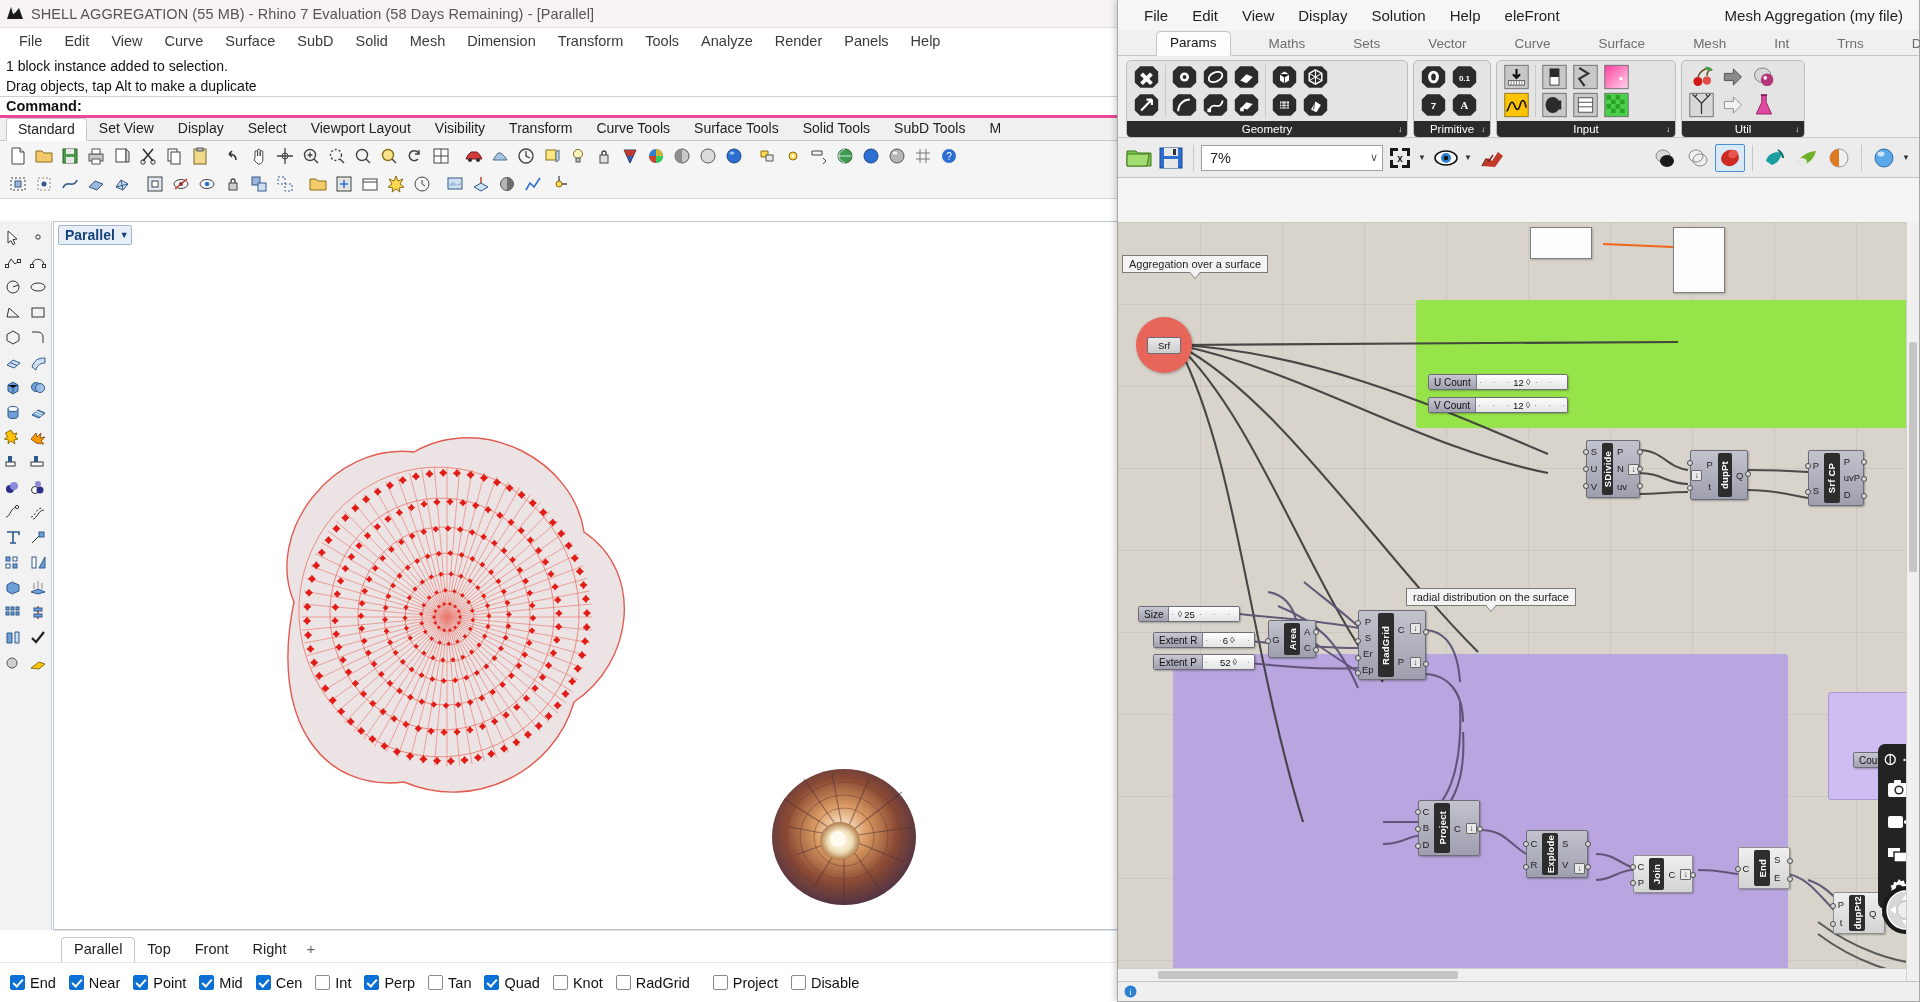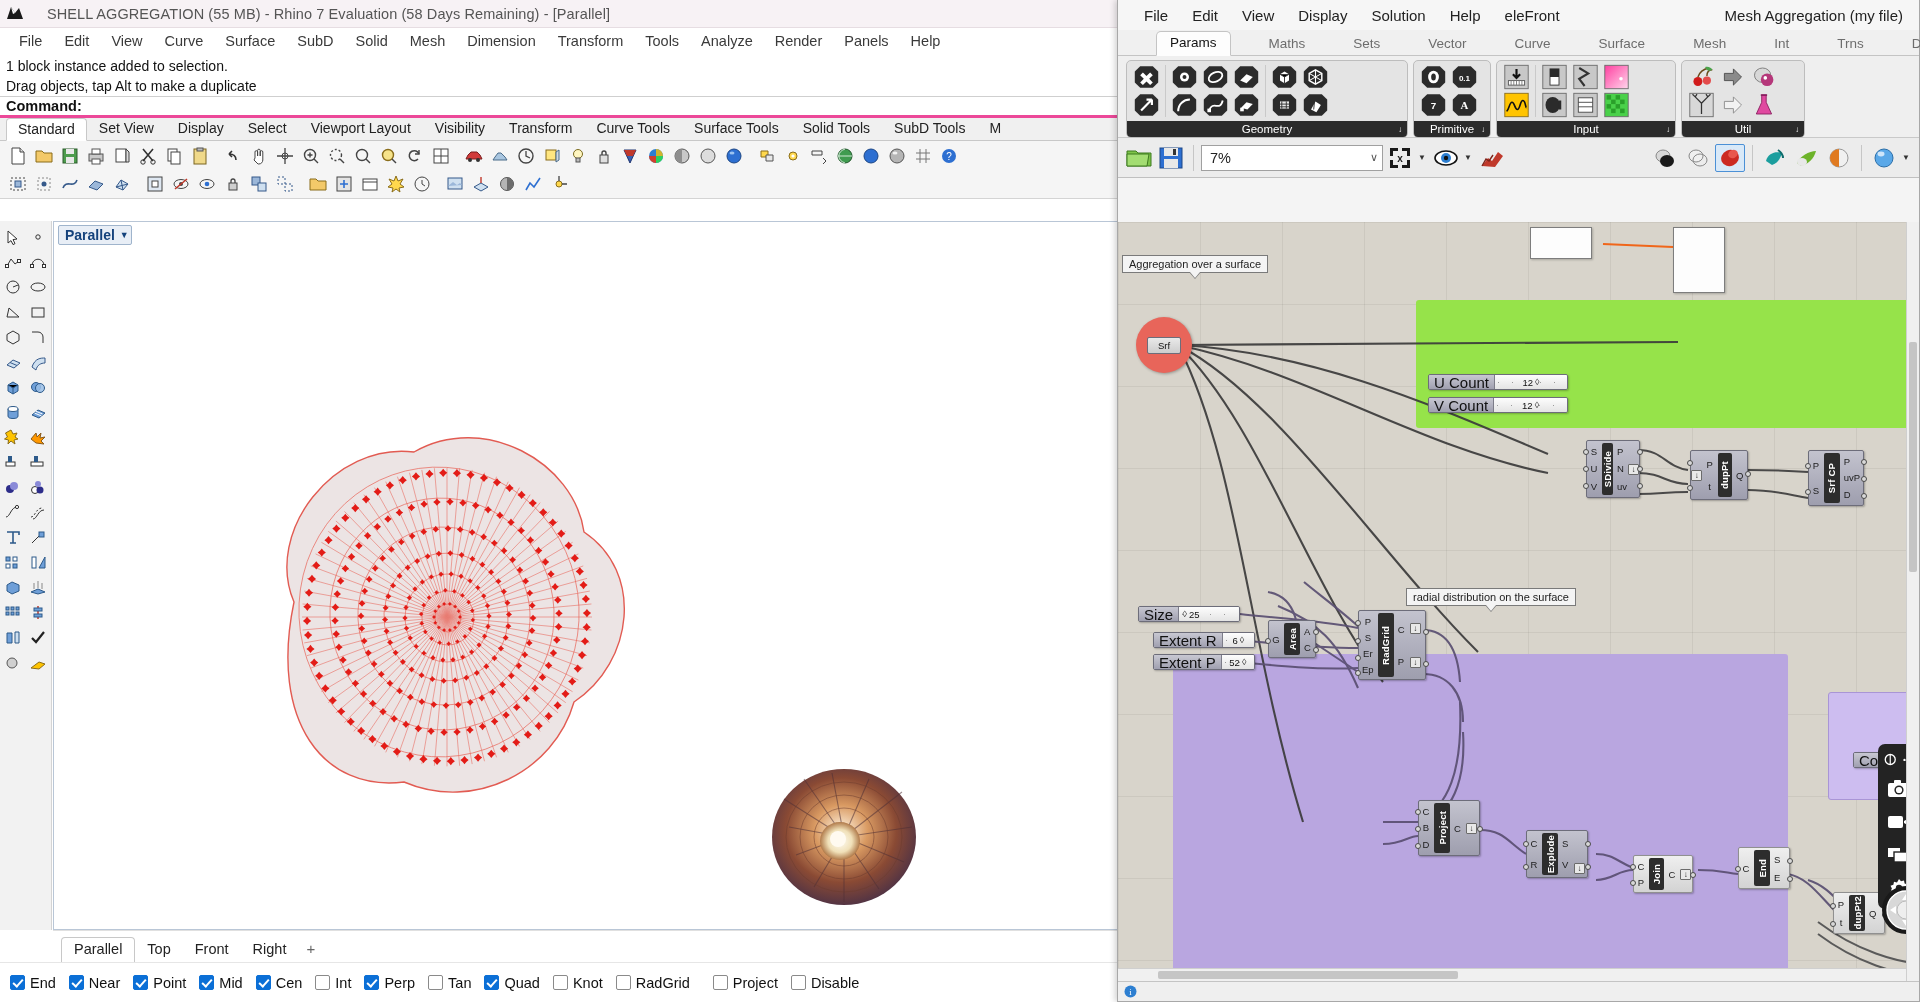--- a/index.html
+++ b/index.html
@@ -8,21 +8,21 @@
     width:1920px; height:1002px; overflow:hidden;
     font-family:"Liberation Sans", sans-serif;
     background:#f0f0f0; position:relative;
     -webkit-font-smoothing:antialiased;
   }
 
   
   #rhino { position:absolute; left:0; top:0; width:1120px; height:1002px; background:#fff; }
   #rhino-titlebar {
     height:28px; background:#f7f2f5; display:flex; align-items:center;
-    padding-left:6px; border-bottom:1px solid #e6dde2;gap:16px;
+    padding-left:6px; border-bottom:1px solid #e6dde2;
   }
   #rhino-titlebar .tb-icon { width:18px; height:18px; margin-right:7px; flex:none; }
   #rhino-titlebar .tb-text { font-size:14.5px; color:#555; letter-spacing:.1px; }
 
   #rhino-menubar { height:26px; display:flex; align-items:center; padding-left:8px; background:#fff; }
   #rhino-menubar .mi { font-size:14.5px; color:#3a3a3a; padding:2px 11px; cursor:default; }
 
   #rhino-cmdhist { background:#fff; padding:2px 6px 0 6px; }
   #rhino-cmdhist div { font-size:14px; color:#111; line-height:20px; }
   #rhino-cmdline { border-top:1px solid #cfcfcf; border-bottom:3px solid #ec4899;
@@ -147,21 +147,21 @@
       writing-mode:vertical-rl; transform:rotate(180deg); white-space:nowrap; letter-spacing:.2px;}
   .comp .flat { width:13px; display:flex; align-items:center; justify-content:center;}
   .flatbox { width:11px; height:11px; background:#e8e8e8; border:1px solid #6b6b6b;
       border-radius:1px; display:flex; align-items:center; justify-content:center; font-size:8px; color:#222;}
   .nub { position:absolute; width:6px; height:6px; border-radius:50%;
       background:#d8d8d8; border:1px solid #4a4a4a; }
 
   
   .slider { position:absolute; display:flex; height:16px;
       border:1px solid #6d6d7a; border-radius:2px; box-shadow:1px 1px 2px rgba(0,0,0,.25); }
-  .slider .slabel { background:linear-gradient(#c8c8d2,#a0a0b0); font-size:15px; color:#111;
+  .slider .slabel { background:linear-gradient(#c8c8d2,#a0a0b0); font-size:10px; color:#111;
       padding:0 5px; display:flex; align-items:center; border-right:1px solid #7d7d89; border-radius:1px 0 0 1px;}
   .slider .strack { background:linear-gradient(#fdfdfd,#e4e4e4); position:relative; flex:1;
       display:flex; align-items:center; justify-content:center; border-radius:0 1px 1px 0;}
   .slider .strack .ticks { position:absolute; left:3px; right:3px; top:7px; height:1px;
       background:repeating-linear-gradient(to right,#9a9a9a 0 1px,transparent 1px 14px); }
   .slider .strack .sval { position:relative; font-size:9.5px; color:#111; background:transparent;
       display:flex; align-items:center; gap:2px; z-index:2; padding:0 1px; }
   .slider .strack .grip { font-size:9px; color:#333; }
 
   

